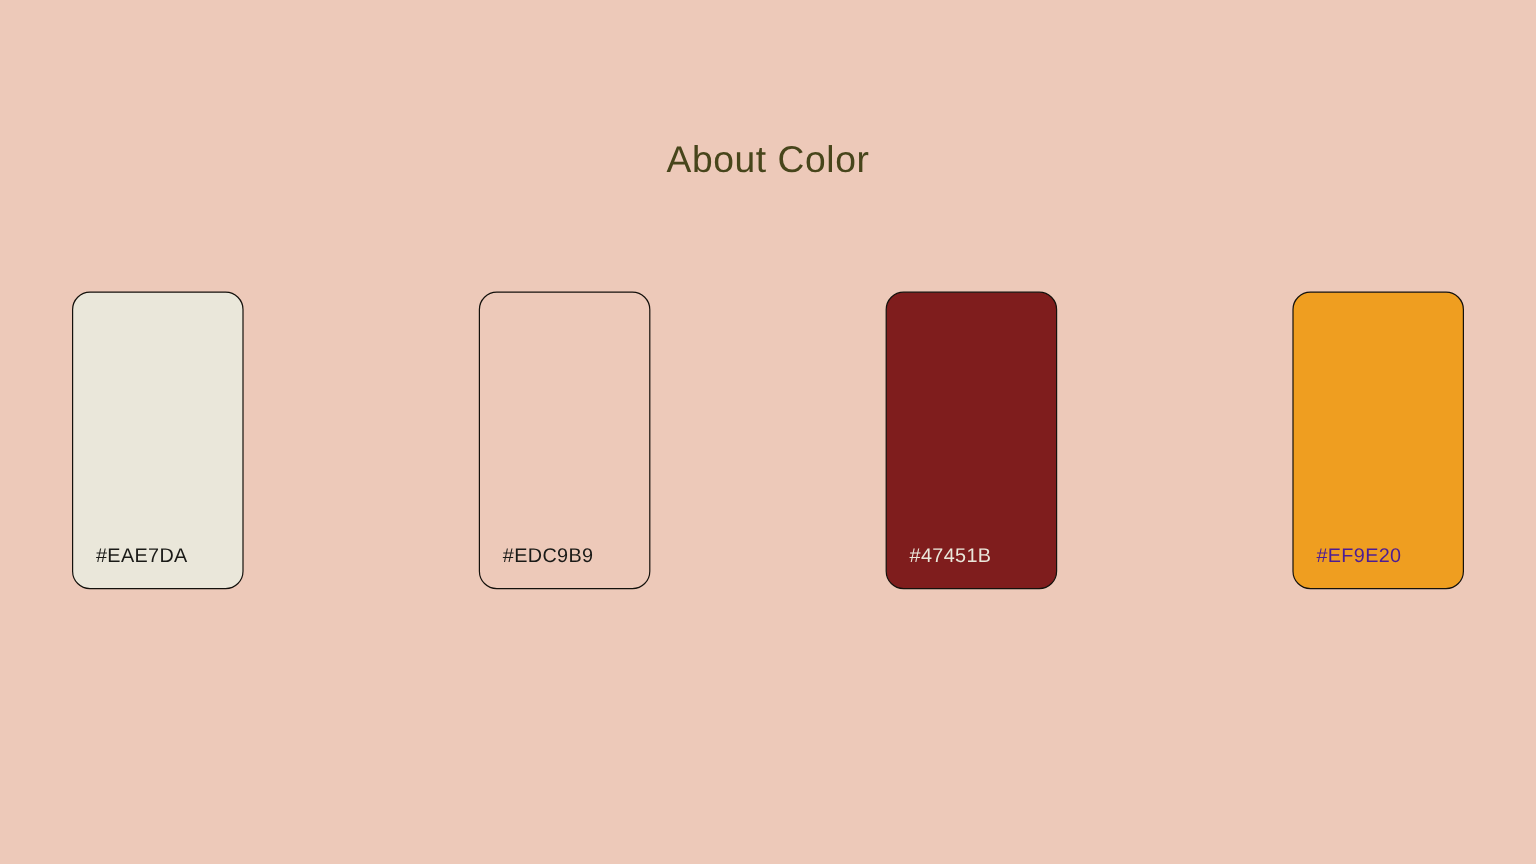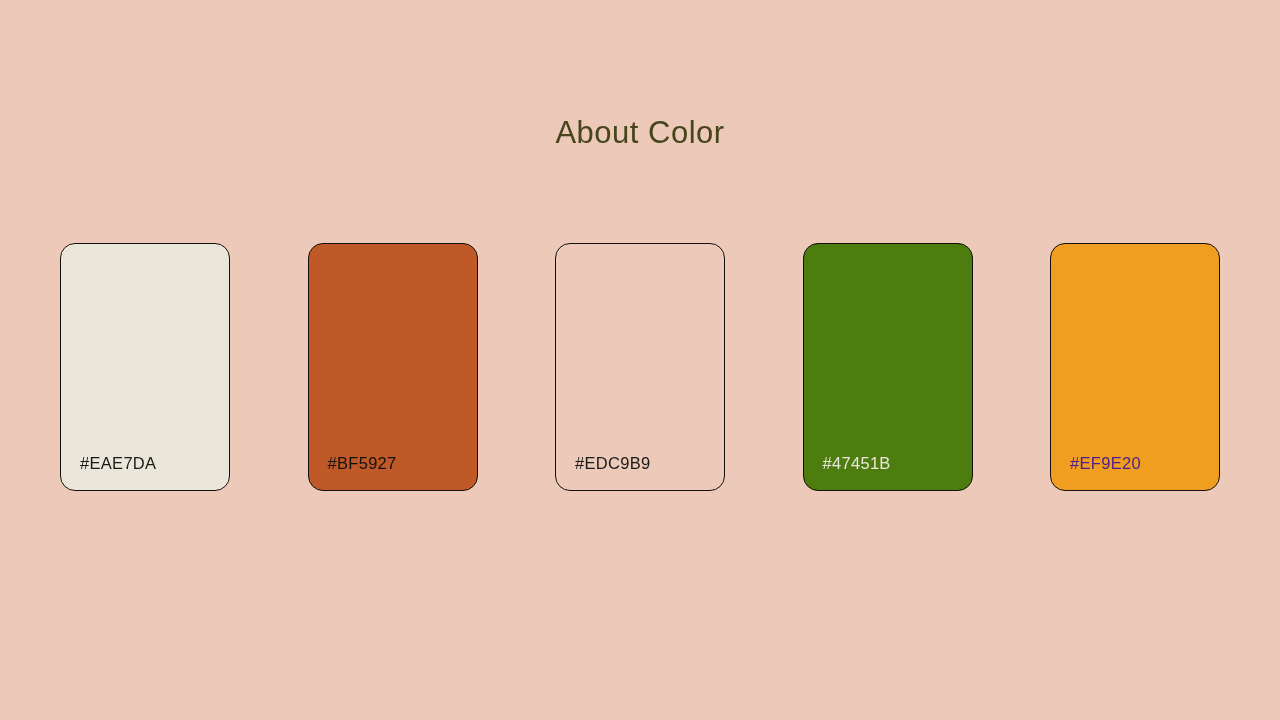--- a/index.html
+++ b/index.html
@@ -37,21 +37,21 @@
     top: 243px;
     width: 1160px;
     height: 248px;
     display: flex;
     flex-direction: row;
     justify-content: space-between;
     align-items: flex-start;
   }
   .swatch-card {
     position: relative;
-    width: 170px;
+    width: 143px;
     height: 248px;
     box-sizing: border-box;
     border-radius: 15px;
     border: 1.4px solid #14110c;
     display: flex;
     align-items: flex-end;
     justify-content: flex-start;
   }
   .swatch-label {
     font-size: 16.5px;
@@ -69,29 +69,26 @@
 
   <div id="page-title" style="color: rgb(71, 69, 27);">About Color</div>
 
   <div id="swatch-row">
 
     <div class="swatch-card" style="background: rgb(234, 231, 218); border-color: rgb(20, 17, 12);">
       <span class="swatch-label" style="color: rgb(26, 26, 23);">#EAE7DA</span>
     </div>
 
 
-    <div class="swatch-card" style="background: rgb(191, 89, 39); border-color: rgb(20, 17, 12);">
-      <span class="swatch-label" style="color: rgb(20, 17, 12);">#BF5927</span>
-    </div>
 
     <div class="swatch-card" style="background: rgb(237, 201, 185); border-color: rgb(20, 17, 12);">
       <span class="swatch-label" style="color: rgb(26, 26, 23); text-align: center;">#EDC9B9</span>
     </div>
 
-    <div class="swatch-card" style="background: #4d7c0f; border-color: rgb(20, 17, 12);">
+    <div class="swatch-card" style="background: #7f1d1d; border-color: rgb(20, 17, 12);">
       <span class="swatch-label" style="color: rgb(234, 231, 218);">#47451B</span>
     </div>
 
     <div class="swatch-card" style="background: rgb(239, 158, 32); border-color: rgb(20, 17, 12);">
       <span class="swatch-label" style="color: #4c1d95;">#EF9E20</span>
     </div>
 
   </div>
 </div>
 

